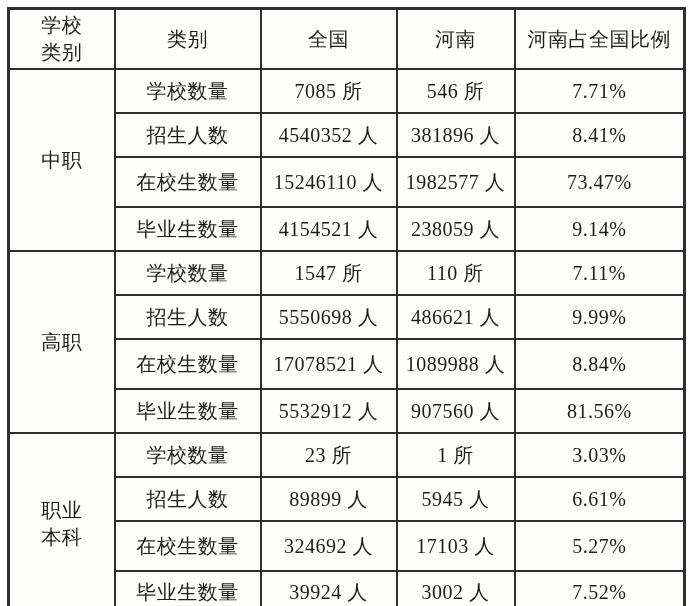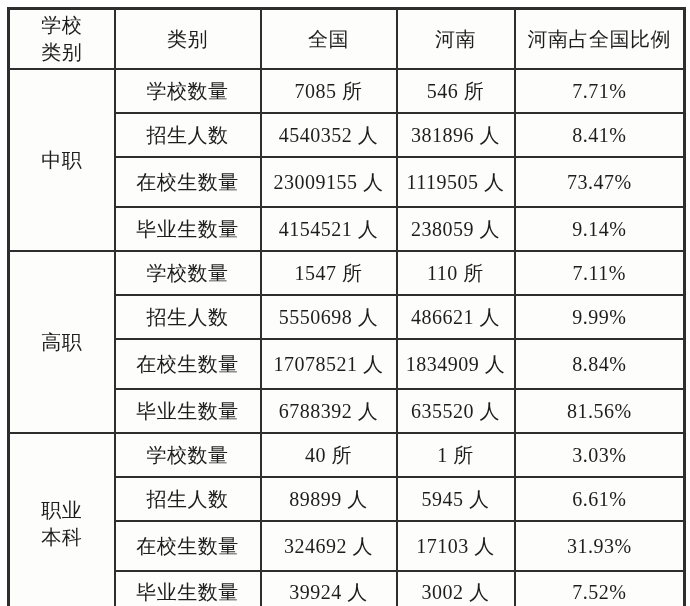--- a/index.html
+++ b/index.html
@@ -81,22 +81,22 @@
         <td>7.71%</td>
       </tr>
       <tr>
         <td>招生人数</td>
         <td>4540352 人</td>
         <td>381896 人</td>
         <td>8.41%</td>
       </tr>
       <tr class="tall">
         <td>在校生数量</td>
-        <td>23009155 人</td>
-        <td>1119505 人</td>
+        <td>15246110 人</td>
+        <td>1982577 人</td>
         <td>73.47%</td>
       </tr>
       <tr>
         <td>毕业生数量</td>
         <td>4154521 人</td>
         <td>238059 人</td>
         <td>9.14%</td>
       </tr>
 
       <tr>
@@ -108,48 +108,48 @@
       </tr>
       <tr>
         <td>招生人数</td>
         <td>5550698 人</td>
         <td>486621 人</td>
         <td>9.99%</td>
       </tr>
       <tr class="tall">
         <td>在校生数量</td>
         <td>17078521 人</td>
-        <td>1834909 人</td>
+        <td>1089988 人</td>
         <td>8.84%</td>
       </tr>
       <tr>
         <td>毕业生数量</td>
-        <td>6788392 人</td>
-        <td>635520 人</td>
+        <td>5532912 人</td>
+        <td>907560 人</td>
         <td>81.56%</td>
       </tr>
 
       <tr>
         <td rowspan="4" class="group-label"><span class="stack2">职业本科</span></td>
         <td>学校数量</td>
-        <td>40 所</td>
+        <td>23 所</td>
         <td>1 所</td>
         <td>3.03%</td>
       </tr>
       <tr>
         <td>招生人数</td>
         <td>89899 人</td>
         <td>5945 人</td>
         <td>6.61%</td>
       </tr>
       <tr class="tall">
         <td>在校生数量</td>
         <td>324692 人</td>
         <td>17103 人</td>
-        <td>31.93%</td>
+        <td>5.27%</td>
       </tr>
       <tr>
         <td>毕业生数量</td>
         <td>39924 人</td>
         <td>3002 人</td>
         <td>7.52%</td>
       </tr>
     </tbody>
   </table>
 </div>

